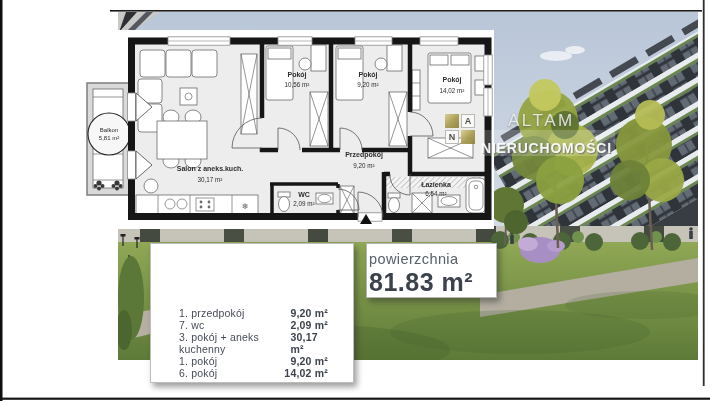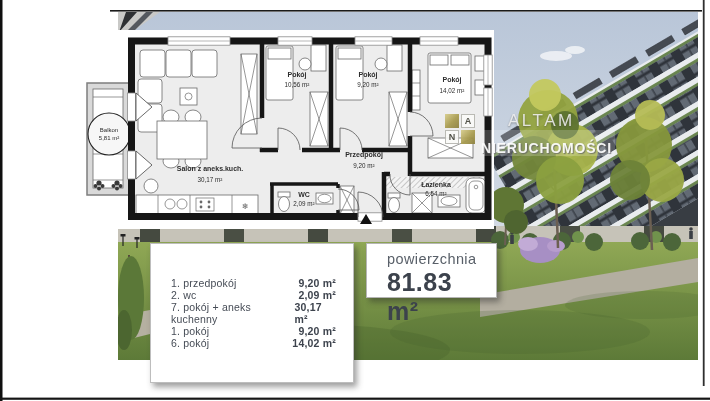--- a/index.html
+++ b/index.html
@@ -31,30 +31,30 @@
   .logo-text{display:flex;flex-direction:column;line-height:1;}
   .logo-name{font-size:17px;letter-spacing:2.5px;color:rgba(240,240,240,.92);
              text-shadow:0 1px 2px rgba(70,70,70,.55);font-weight:400;margin-left:28px;}
   .logo-sub{font-size:14px;font-weight:700;letter-spacing:.8px;color:#fdfdfd;
             background:rgba(255,255,255,.2);padding:11px 3px 1px 1px;margin-top:1px;
             text-shadow:1px 1px 1px rgba(105,105,105,.85);}
 
   
   .legend{position:absolute;left:150px;top:243px;width:204px;height:140px;background:#fff;
           border:1px solid #bdbdbd;box-shadow:3px 4px 6px rgba(40,40,40,.45);z-index:3;
-          display:flex;flex-direction:column;justify-content:center;
-          padding:3px 8px;box-sizing:border-box;}
+          display:flex;flex-direction:column;justify-content:flex-end;
+          padding:3px 16px;box-sizing:border-box;}
   .legend-row{display:flex;justify-content:space-between;align-items:baseline;
               padding:0 9px 0 12px;color:#464c56;font-size:10.5px;letter-spacing:.2px;}
   .legend-value{font-weight:700;color:#3d434d;}
 
   
   .summary{position:absolute;left:366px;top:243px;width:131px;height:55px;background:#fff;
            border:1px solid #b5b5b5;box-shadow:3px 4px 6px rgba(40,40,40,.45);z-index:3;
-           box-sizing:border-box;padding:7px 20px 0;}
+           box-sizing:border-box;padding:7px 2px 0;}
   .summary-label{font-size:14.5px;color:#596069;letter-spacing:.4px;}
   .summary-value{font-size:25px;color:#3c424c;font-weight:700;letter-spacing:.5px;margin-top:1px;}
 </style>
 </head>
 <body>
 
 <div class="stage">
 
 <svg class="scene" width="710" height="401" viewBox="0 0 710 401">
   <defs>
@@ -442,25 +442,25 @@
     <span class="logo-sub">NIERUCHOMOŚCI</span>
   </div>
 </div>
 
 <div class="legend">
   <div class="legend-row">
     <span>1. przedpokój</span>
     <span class="legend-value">9,20 m²</span>
   </div>
   <div class="legend-row">
-    <span>2. wc</span>
+    <span>7. wc</span>
     <span class="legend-value">2,09 m²</span>
   </div>
   <div class="legend-row">
-    <span>7. pokój + aneks kuchenny</span>
+    <span>3. pokój + aneks kuchenny</span>
     <span class="legend-value">30,17 m²</span>
   </div>
   <div class="legend-row">
     <span>1. pokój</span>
     <span class="legend-value">9,20 m²</span>
   </div>
   <div class="legend-row">
     <span>6. pokój</span>
     <span class="legend-value">14,02 m²</span>
   </div>

